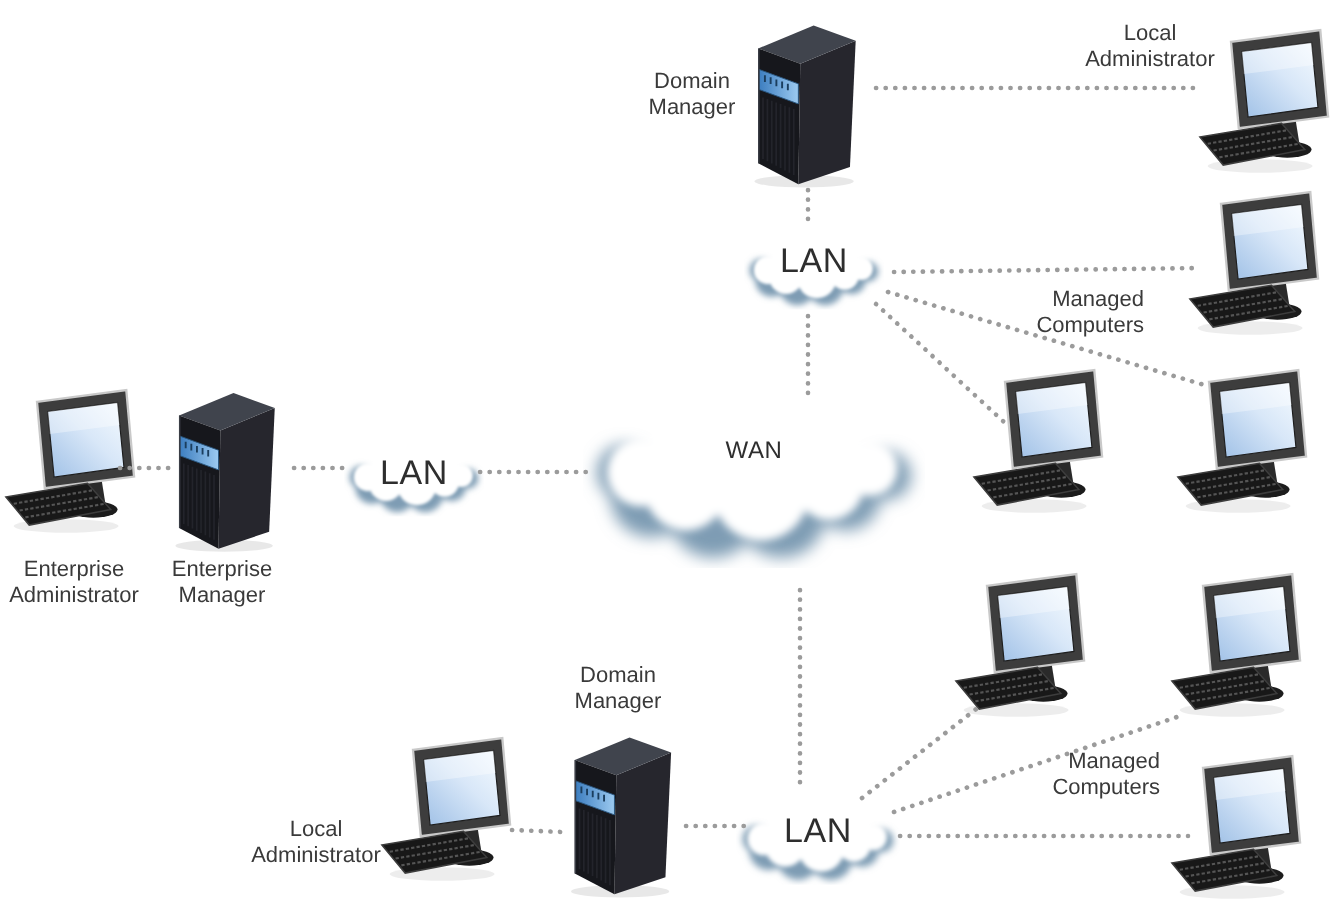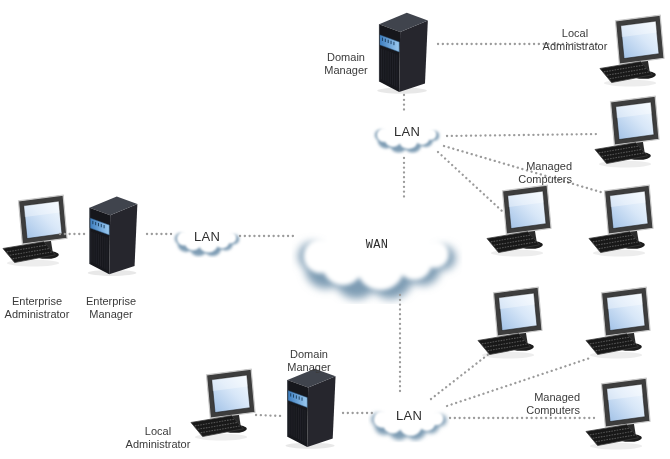--- a/index.html
+++ b/index.html
@@ -9,24 +9,24 @@
   }
   .defs-only{position:absolute;width:0;height:0;overflow:hidden;}
   #wires{position:absolute;left:0;top:0;z-index:3;pointer-events:none;}
   #wires line{stroke:#9b9b9b;stroke-width:2.3;stroke-linecap:round;stroke-dasharray:0.1 4.7;}
   .node{position:absolute;z-index:2;}
   .node svg{display:block;width:100%;height:100%;}
   .cloud{position:absolute;z-index:1;}
   .cloud svg{display:block;width:100%;height:100%;}
   .cloud-label{
     position:absolute;inset:0;display:flex;align-items:center;justify-content:center;
-    font-size:13px;color:#2e2e2e;z-index:2;letter-spacing:0.3px;
+    font-size:17px;color:#2e2e2e;z-index:2;letter-spacing:0.3px;
   }
   .label{
-    position:absolute;z-index:4;font-size:11px;line-height:12.5px;color:#3a3a3a;margin-top:16px;
+    position:absolute;z-index:4;font-size:11px;line-height:12.5px;color:#3a3a3a;
   }
   .label.center{text-align:center;}
   .label.left{text-align:right;}
 </style>
 </head>
 <body>
 
 <div id="stage">
 
   <svg class="defs-only" aria-hidden="true">
@@ -122,21 +122,21 @@
         <use href="#sym-cloud"></use>
       </svg>
     <span class="cloud-label">LAN</span>
   </div>
   <div class="cloud" style="left:368px;top:391px;width:82px;height:52px;">
     <svg viewBox="0 0 100 62" aria-hidden="true">
         <use href="#sym-cloud"></use>
       </svg>
     <span class="cloud-label" style="padding-bottom:3px;">LAN</span>
   </div>
-  <div class="cloud" style="left:288px;top:198px;width:178px;height:106px;font-family:Liberation Mono, monospace;">
+  <div class="cloud" style="left:288px;top:178px;width:178px;height:106px;">
     <svg viewBox="0 0 100 62" aria-hidden="true">
         <use href="#sym-cloud"></use>
       </svg>
     <span class="cloud-label" style="padding-bottom:12px;font-size:12px;">WAN</span>
   </div>
 
   <svg id="wires" width="670" height="459" viewBox="0 0 670 459">
     <line x1="438" y1="44" x2="600" y2="44"></line>
     <line x1="404" y1="95" x2="404" y2="113"></line>
     <line x1="404" y1="158" x2="404" y2="200"></line>

